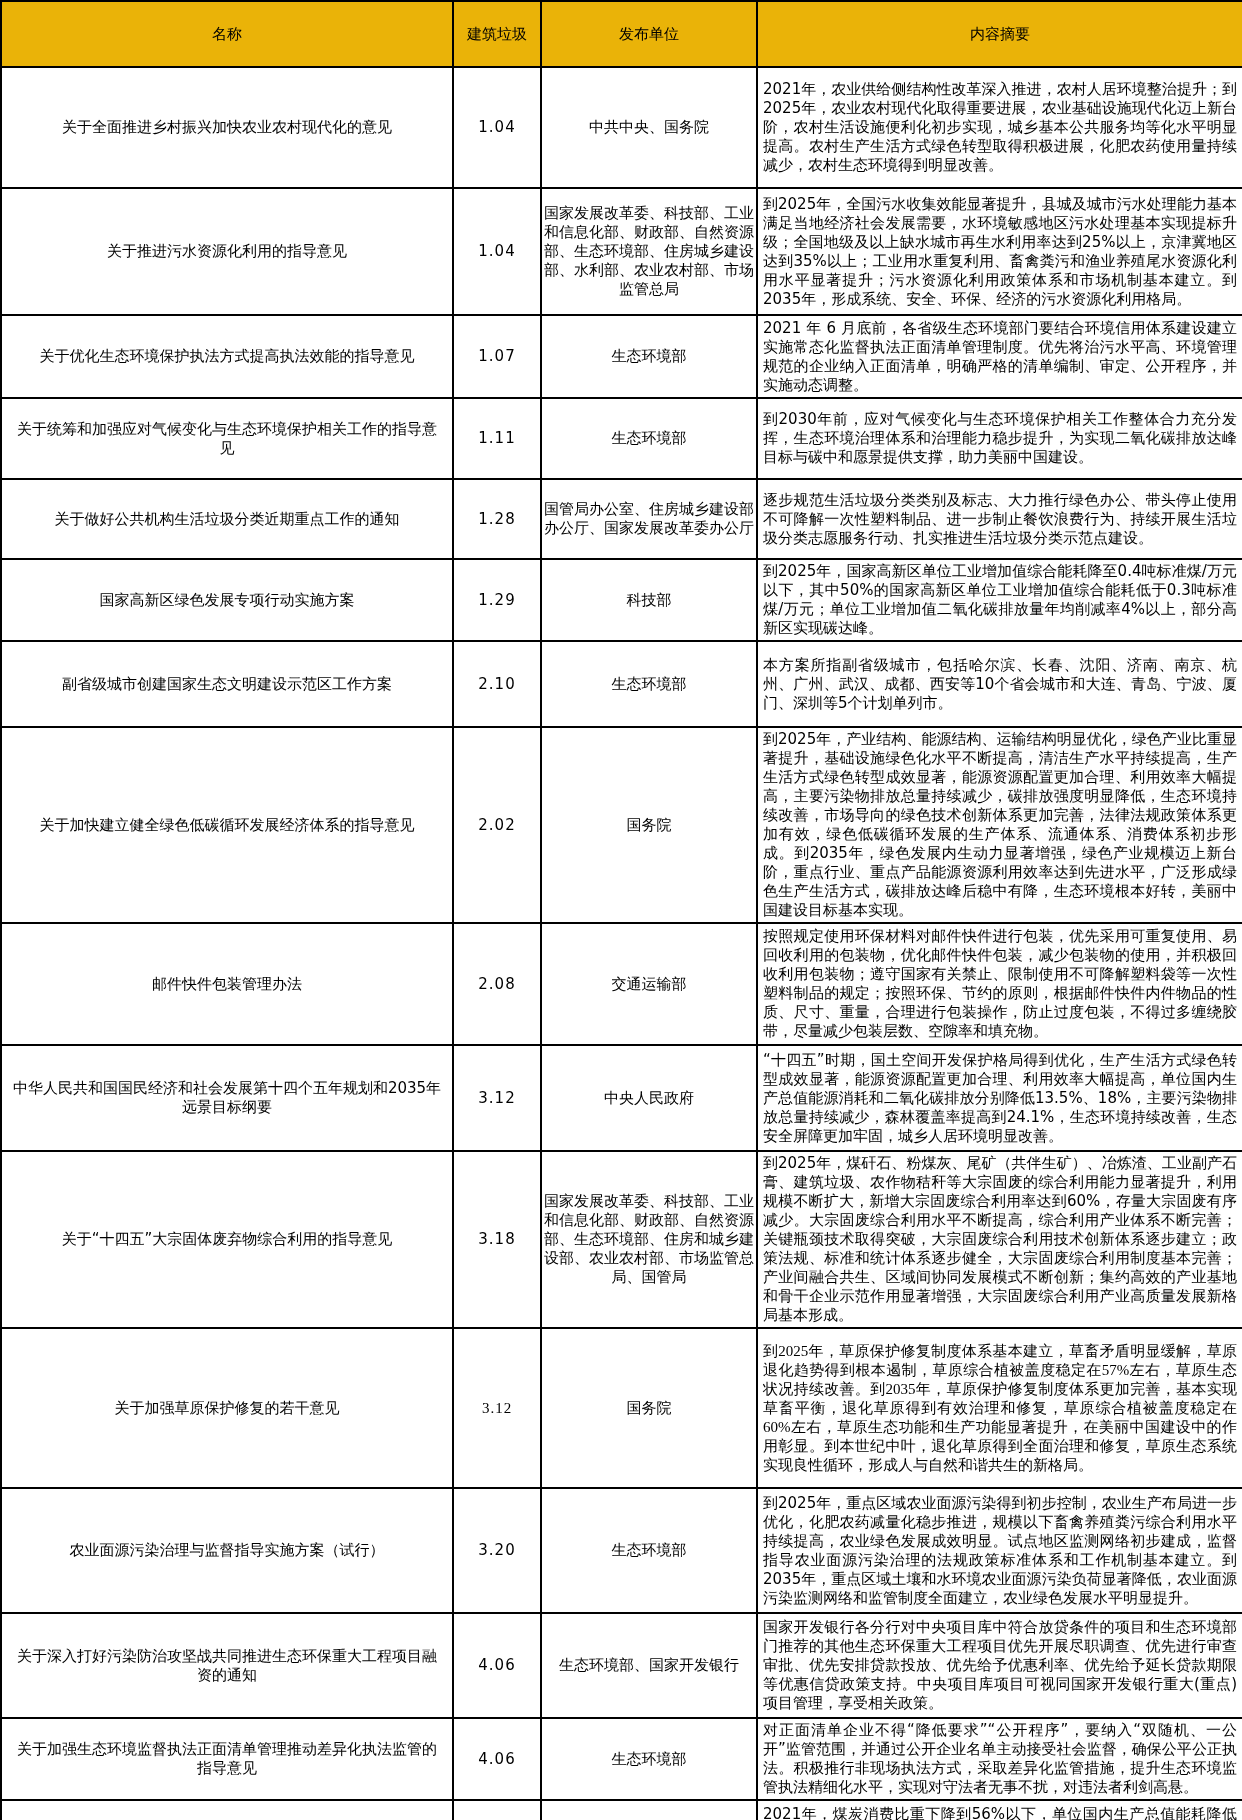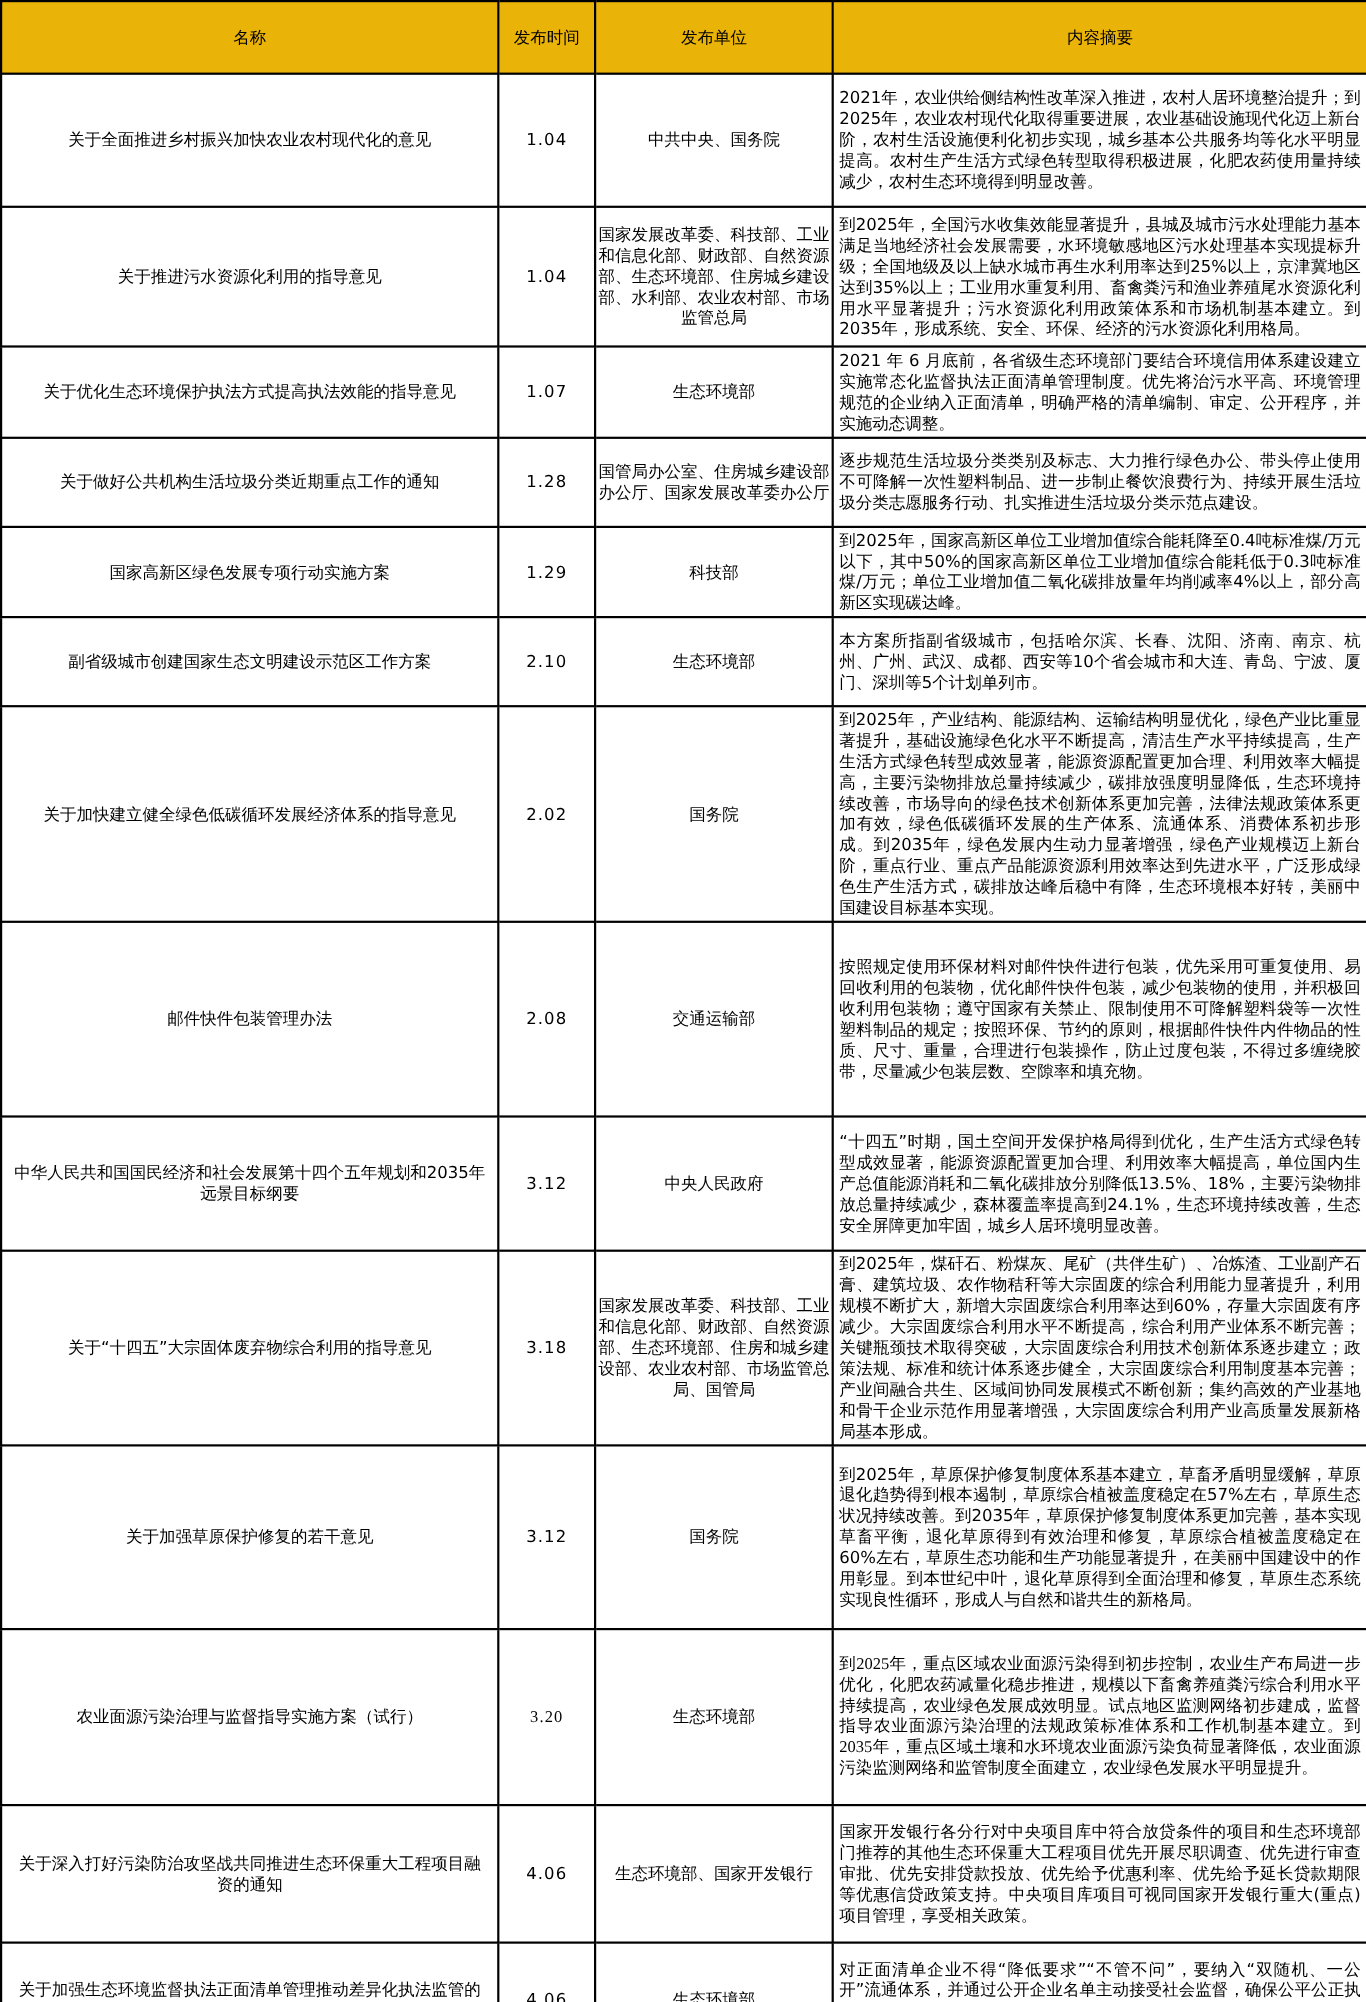--- a/index.html
+++ b/index.html
@@ -38,21 +38,21 @@
 <table>
   <colgroup>
     <col class="c-name">
       <col class="c-date">
       <col class="c-unit">
       <col class="c-summary">
   </colgroup>
   <thead>
     <tr>
       <th>名称</th>
-      <th>发布时间</th>
+      <th>建筑垃圾</th>
       <th>发布单位</th>
       <th>内容摘要</th>
     </tr>
   </thead>
   <tbody>
     <tr>
       <td class="name">关于全面推进乡村振兴加快农业农村现代化的意见</td>
       <td class="date">1.04</td>
       <td class="unit">中共中央、国务院</td>
       <td class="summary">2021年，农业供给侧结构性改革深入推进，农村人居环境整治提升；到2025年，农业农村现代化取得重要进展，农业基础设施现代化迈上新台阶，农村生活设施便利化初步实现，城乡基本公共服务均等化水平明显提高。农村生产生活方式绿色转型取得积极进展，化肥农药使用量持续减少，农村生态环境得到明显改善。</td>
@@ -61,20 +61,26 @@
       <td class="name">关于推进污水资源化利用的指导意见</td>
       <td class="date">1.04</td>
       <td class="unit">国家发展改革委、科技部、工业和信息化部、财政部、自然资源部、生态环境部、住房城乡建设部、水利部、农业农村部、市场监管总局</td>
       <td class="summary">到2025年，全国污水收集效能显著提升，县城及城市污水处理能力基本满足当地经济社会发展需要，水环境敏感地区污水处理基本实现提标升级；全国地级及以上缺水城市再生水利用率达到25%以上，京津冀地区达到35%以上；工业用水重复利用、畜禽粪污和渔业养殖尾水资源化利用水平显著提升；污水资源化利用政策体系和市场机制基本建立。到2035年，形成系统、安全、环保、经济的污水资源化利用格局。</td>
     </tr>
     <tr>
       <td class="name">关于优化生态环境保护执法方式提高执法效能的指导意见</td>
       <td class="date">1.07</td>
       <td class="unit">生态环境部</td>
       <td class="summary">2021 年 6 月底前，各省级生态环境部门要结合环境信用体系建设建立实施常态化监督执法正面清单管理制度。优先将治污水平高、环境管理规范的企业纳入正面清单，明确严格的清单编制、审定、公开程序，并实施动态调整。</td>
+    </tr>
+    <tr>
+      <td class="name">关于统筹和加强应对气候变化与生态环境保护相关工作的指导意见</td>
+      <td class="date">1.11</td>
+      <td class="unit">生态环境部</td>
+      <td class="summary">到2030年前，应对气候变化与生态环境保护相关工作整体合力充分发挥，生态环境治理体系和治理能力稳步提升，为实现二氧化碳排放达峰目标与碳中和愿景提供支撑，助力美丽中国建设。</td>
     </tr>
     <tr>
       <td class="name">关于做好公共机构生活垃圾分类近期重点工作的通知</td>
       <td class="date">1.28</td>
       <td class="unit">国管局办公室、住房城乡建设部办公厅、国家发展改革委办公厅</td>
       <td class="summary">逐步规范生活垃圾分类类别及标志、大力推行绿色办公、带头停止使用不可降解一次性塑料制品、进一步制止餐饮浪费行为、持续开展生活垃圾分类志愿服务行动、扎实推进生活垃圾分类示范点建设。</td>
     </tr>
     <tr>
       <td class="name">国家高新区绿色发展专项行动实施方案</td>
       <td class="date">1.29</td>
@@ -126,21 +132,21 @@
     <tr>
       <td class="name">关于深入打好污染防治攻坚战共同推进生态环保重大工程项目融资的通知</td>
       <td class="date">4.06</td>
       <td class="unit">生态环境部、国家开发银行</td>
       <td class="summary">国家开发银行各分行对中央项目库中符合放贷条件的项目和生态环境部门推荐的其他生态环保重大工程项目优先开展尽职调查、优先进行审查审批、优先安排贷款投放、优先给予优惠利率、优先给予延长贷款期限等优惠信贷政策支持。中央项目库项目可视同国家开发银行重大(重点)项目管理，享受相关政策。</td>
     </tr>
     <tr>
       <td class="name">关于加强生态环境监督执法正面清单管理推动差异化执法监管的指导意见</td>
       <td class="date">4.06</td>
       <td class="unit">生态环境部</td>
-      <td class="summary">对正面清单企业不得“降低要求”“不管不问”，要纳入“双随机、一公开”流通体系，并通过公开企业名单主动接受社会监督，确保公平公正执法。积极推行非现场执法方式，采取差异化监管措施，提升生态环境监管执法精细化水平，实现对守法者无事不扰，对违法者利剑高悬。</td>
+      <td class="summary">对正面清单企业不得“降低要求”“公开程序”，要纳入“双随机、一公开”监管范围，并通过公开企业名单主动接受社会监督，确保公平公正执法。积极推行非现场执法方式，采取差异化监管措施，提升生态环境监管执法精细化水平，实现对守法者无事不扰，对违法者利剑高悬。</td>
     </tr>
     <tr>
       <td class="name">2021年能源工作指导意见</td>
       <td class="date">4.19</td>
       <td class="unit">能源局</td>
       <td class="summary">2021年，煤炭消费比重下降到56%以下，单位国内生产总值能耗降低3%左右，能源资源配置更加合理、利用效率大幅提高，风电、光伏发电等可再生能源利用率保持较高水平，风电、光伏发电量占全社会用电量的比重达到11%左右。</td>
     </tr>
   </tbody>
 </table>
 

